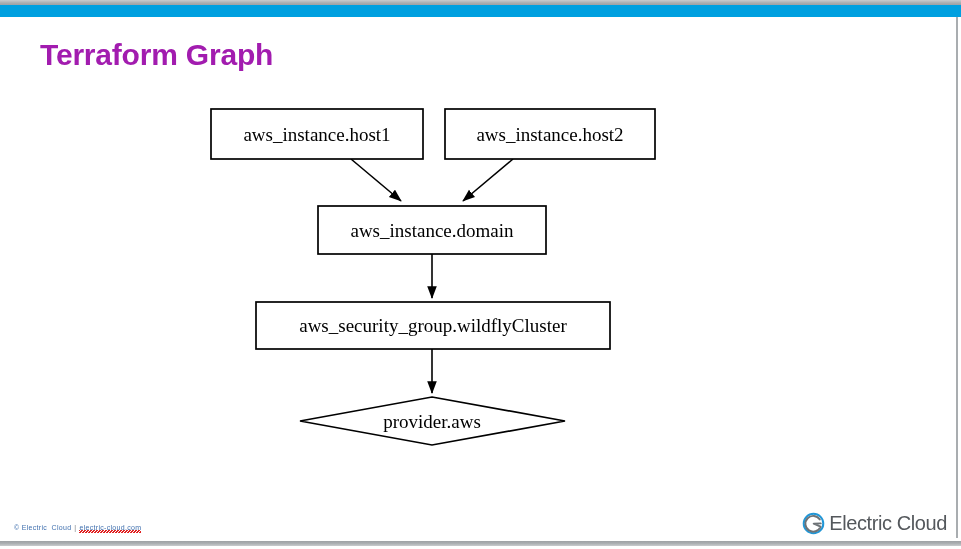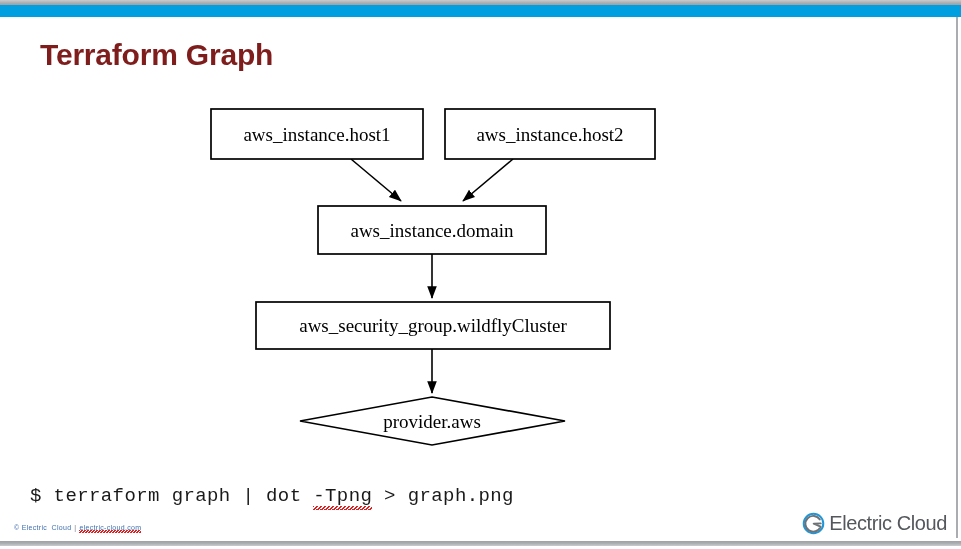--- a/index.html
+++ b/index.html
@@ -48,21 +48,21 @@
     left: 0; top: 17px;
     width: 1px; height: 521px;
     background: #ffffff;
   }
   
   .slide-title {
     position: absolute;
     left: 40px; top: 38px;
     font-size: 30px;
     font-weight: bold;
-    color: #7f1d1d;
+    color: #a21caf;
     letter-spacing: -0.2px;
     font-family: "Liberation Sans", sans-serif;
   }
   
   .graph-area {
     position: absolute;
     left: 0; top: 90px;
     width: 961px; height: 370px; text-align: right;
   }
   .graph-svg { display: block; }
@@ -184,21 +184,20 @@
         <text class="node-label" x="433" y="242" text-anchor="middle">aws_security_group.wildflyCluster</text>
       </g>
 
       <g>
         <polygon points="432,307 565,331 432,355 300,331" fill="#ffffff" stroke="#000000" stroke-width="1.7"></polygon>
         <text class="node-label" x="432" y="338" text-anchor="middle">provider.aws</text>
       </g>
     </svg>
   </div>
 
-  <div class="command-line"><span>$</span><span> terraform graph | dot </span><span class="spell-err">-Tpng</span><span> &gt; graph.png</span></div>
 
   <div class="footer-left"><span>© Electric  Cloud</span><span class="footer-sep">|</span><span class="spell-err spell-err-sm">electric-cloud.com</span></div>
 
   <div class="footer-logo">
     <svg width="23" height="23" viewBox="0 0 24 24">
       <circle cx="12" cy="12" r="10.2" fill="none" stroke="#2196d6" stroke-width="2.1"></circle>
       <path d="M18.6 7.8 A8.2 8.2 0 1 0 19.4 15.2 L12.2 12.1 L19.6 11.9" fill="none" stroke="#6d7276" stroke-width="2.0" stroke-linecap="round" stroke-linejoin="round"></path>
     </svg>
     <span class="logo-text">Electric Cloud</span>
   </div>

